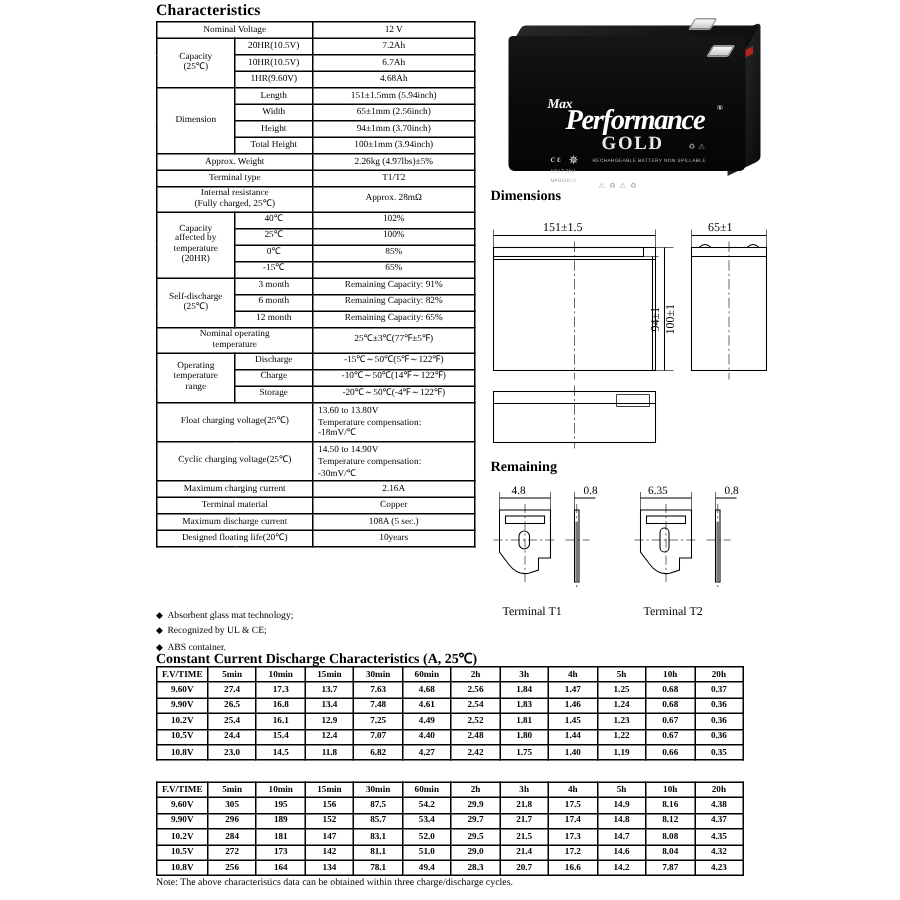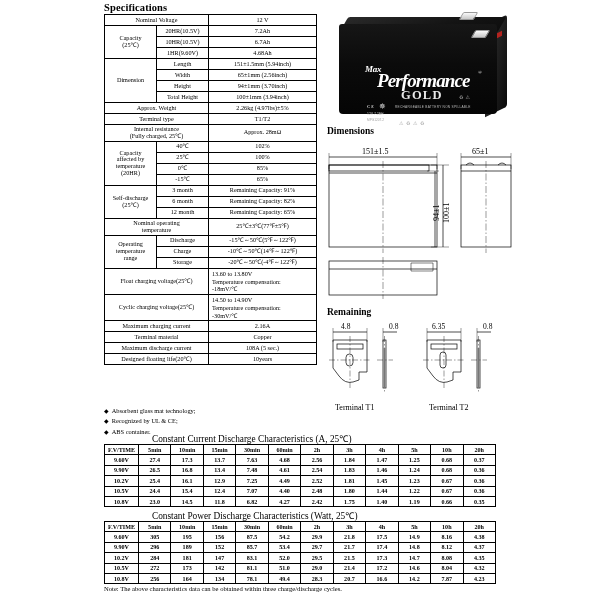--- a/index.html
+++ b/index.html
@@ -59,21 +59,21 @@
   #bullets {
     position: absolute;
     left: 104px; top: 406px;
     font-size: 6.4px;
     line-height: 1.55;
   }
   #bullets .b { white-space: nowrap; }
   #bullets .dia { font-size: 6px; margin-right: 3px; }
 
   
-  .dis-title { position: absolute; font-weight: normal; font-size: 9.3px; margin-left: 48px; }
+  .dis-title { position: absolute; font-weight: bold; font-size: 9.3px; }
   #cc-title { left: 104px; top: 432px; }
   #cp-title { left: 104px; top: 509px; }
 
   table.dis {
     position: absolute;
     left: 104px;
     width: 392px;
     border-collapse: collapse;
     table-layout: fixed;
     font-size: 6.1px;
@@ -200,21 +200,21 @@
   
   #dim-drawing { position: absolute; left: 327px; top: 143px; width: 192px; height: 158px; }
   #term-drawing { position: absolute; left: 327px; top: 318px; width: 192px; height: 100px; }
   svg text { font-family: "Liberation Serif", serif; }
 </style>
 </head>
 <body>
 
 <div id="page">
 
-  <div id="spec-heading" class="h-title">Specifications</div>
+  <div id="spec-heading" class="h-title">Characteristics</div>
 
   <table id="spec-table">
     <tbody>
       <tr>
         <td class="lbl-wide" colspan="2">Nominal Voltage</td>
         <td class="val">12 V</td>
       </tr>
 
       <tr>
         <td class="lbl-a" rowspan="3">
@@ -581,21 +581,20 @@
           <td class="dcell">2.42</td>
           <td class="dcell">1.75</td>
           <td class="dcell">1.40</td>
           <td class="dcell">1.19</td>
           <td class="dcell">0.66</td>
           <td class="dcell">0.35</td>
         </tr>
       </tbody>
   </table>
 
-  <div id="cp-title" class="dis-title">Constant Power Discharge Characteristics (Watt, 25℃)</div>
   <table id="cp-table" class="dis">
     <tbody id="cp-body">
         <tr class="hdr">
           <td class="fv">F.V/TIME</td>
           <td>5min</td>
           <td>10min</td>
           <td>15min</td>
           <td>30min</td>
           <td>60min</td>
           <td>2h</td>

